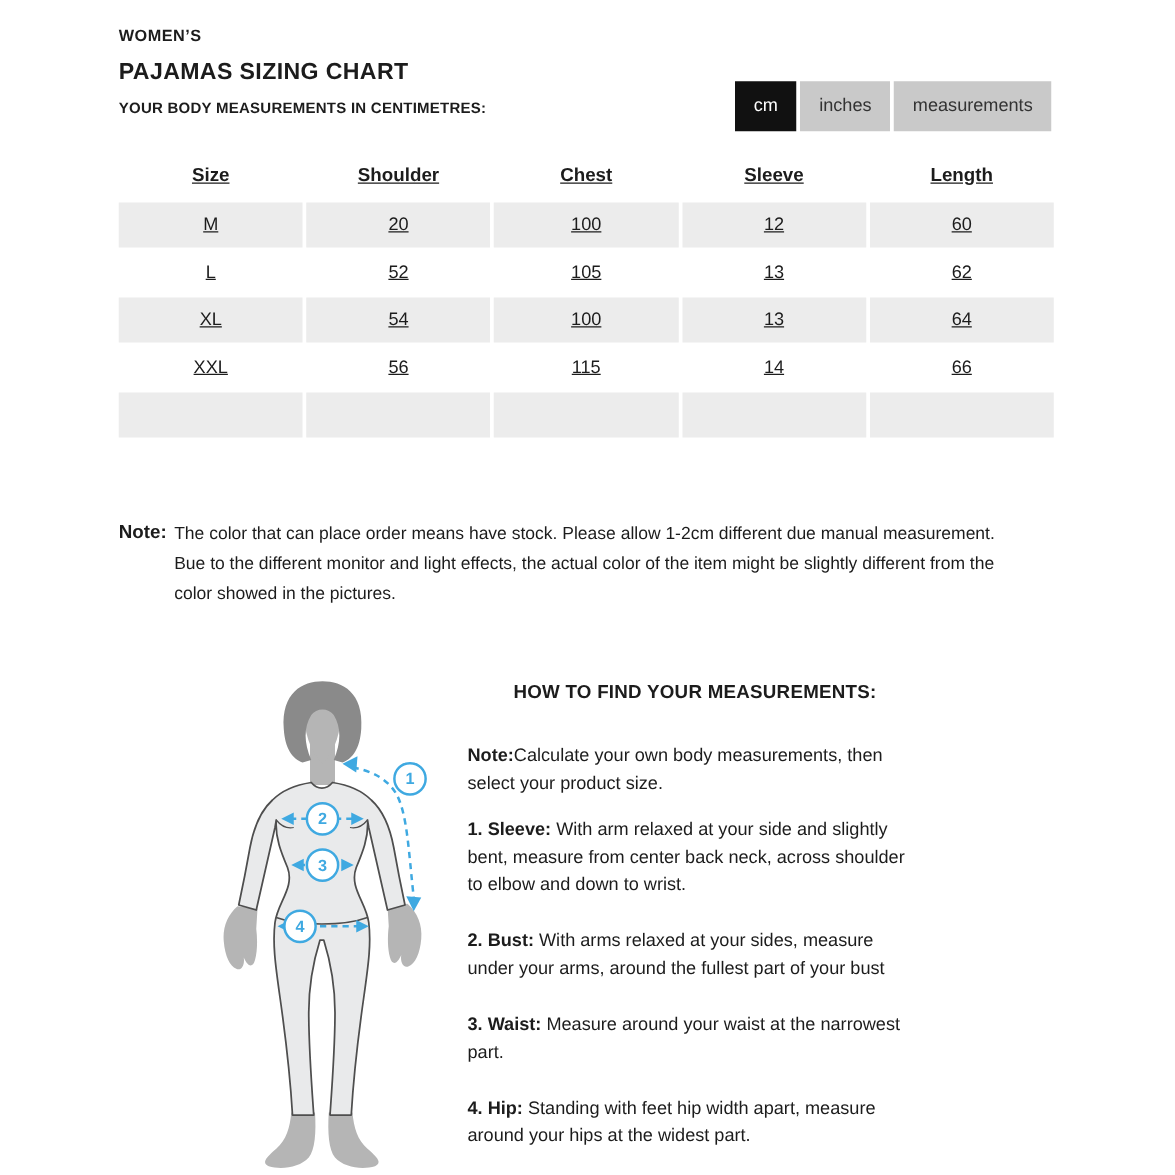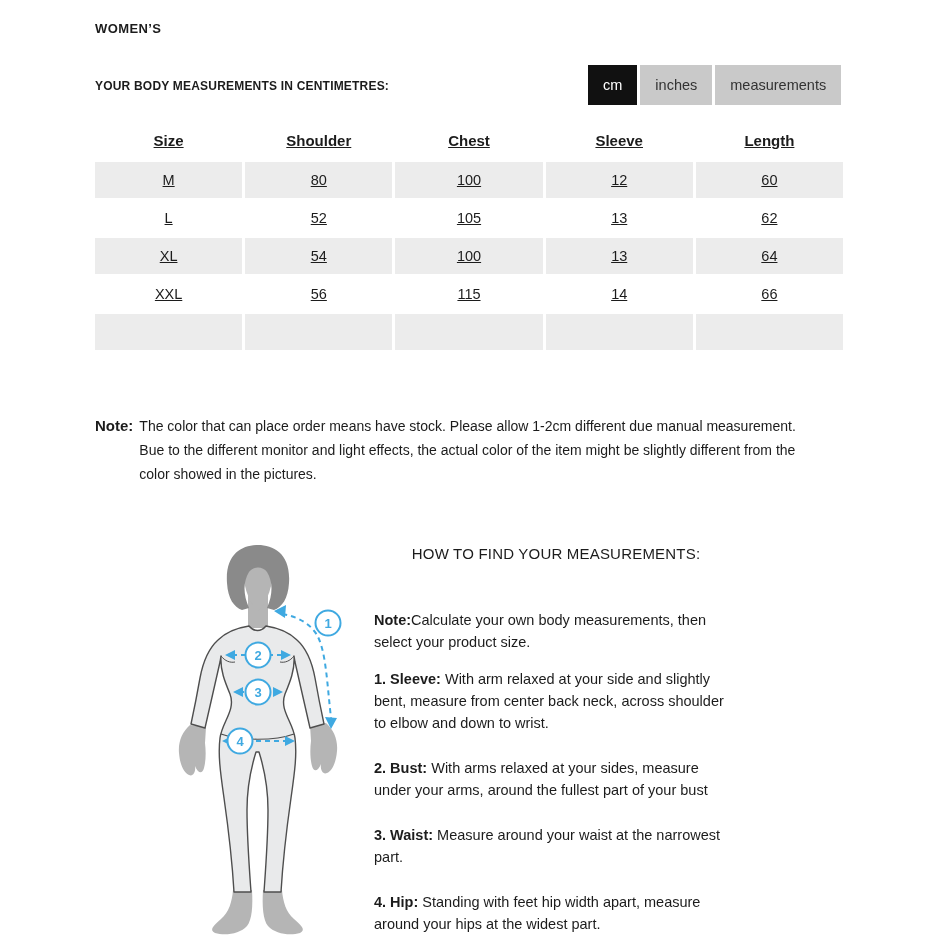--- a/index.html
+++ b/index.html
@@ -35,50 +35,51 @@
   .cell.th { font-weight:bold; font-size:15px; }
   .trow.stripe .cell { background:#ececec; }
   
   .note { position:absolute; left:95px; top:414px; width:712px; display:flex; }
   .note-label { font-weight:bold; font-size:15px; line-height:24px; flex:0 0 auto; margin-right:6px; }
   .note-text  { font-size:14px; line-height:24px; width:700px; }
   
   .figure-wrap { position:absolute; left:170px; top:538px; width:200px; height:400px; }
   
   .howto { position:absolute; left:374px; top:545px; width:364px; }
-  .howto-heading { font-size:15px; font-weight:normal; text-align:center; letter-spacing:.2px; margin-bottom:47px; }
+  .howto-heading { font-size:15px; font-weight:bold; text-align:center; letter-spacing:.2px; margin-bottom:32px; }
   .howto p { font-size:14.5px; line-height:22px; margin-bottom:23px; }
   .howto p.intro { margin-bottom:15px; }
   .lead { font-weight:bold; }
 </style>
 </head>
 <body>
 
 <div class="canvas">
 
   <div class="eyebrow">WOMEN’S</div>
+  <div class="big-title">PAJAMAS SIZING CHART</div>
   <div class="subtitle">YOUR BODY MEASUREMENTS IN CENTIMETRES:</div>
 
   <div class="tabs">
     <div class="tab active">cm</div>
     <div class="tab">inches</div>
     <div class="tab">measurements</div>
   </div>
 
   <div class="size-table">
     <div class="trow">
       <div class="cell th">Size</div>
       <div class="cell th">Shoulder</div>
       <div class="cell th">Chest</div>
       <div class="cell th">Sleeve</div>
       <div class="cell th">Length</div>
     </div>
     <div class="trow stripe">
       <div class="cell">M</div>
-      <div class="cell">80</div>
+      <div class="cell">20</div>
       <div class="cell">100</div>
       <div class="cell">12</div>
       <div class="cell">60</div>
     </div>
     <div class="trow">
       <div class="cell">L</div>
       <div class="cell">52</div>
       <div class="cell">105</div>
       <div class="cell">13</div>
       <div class="cell">62</div>

